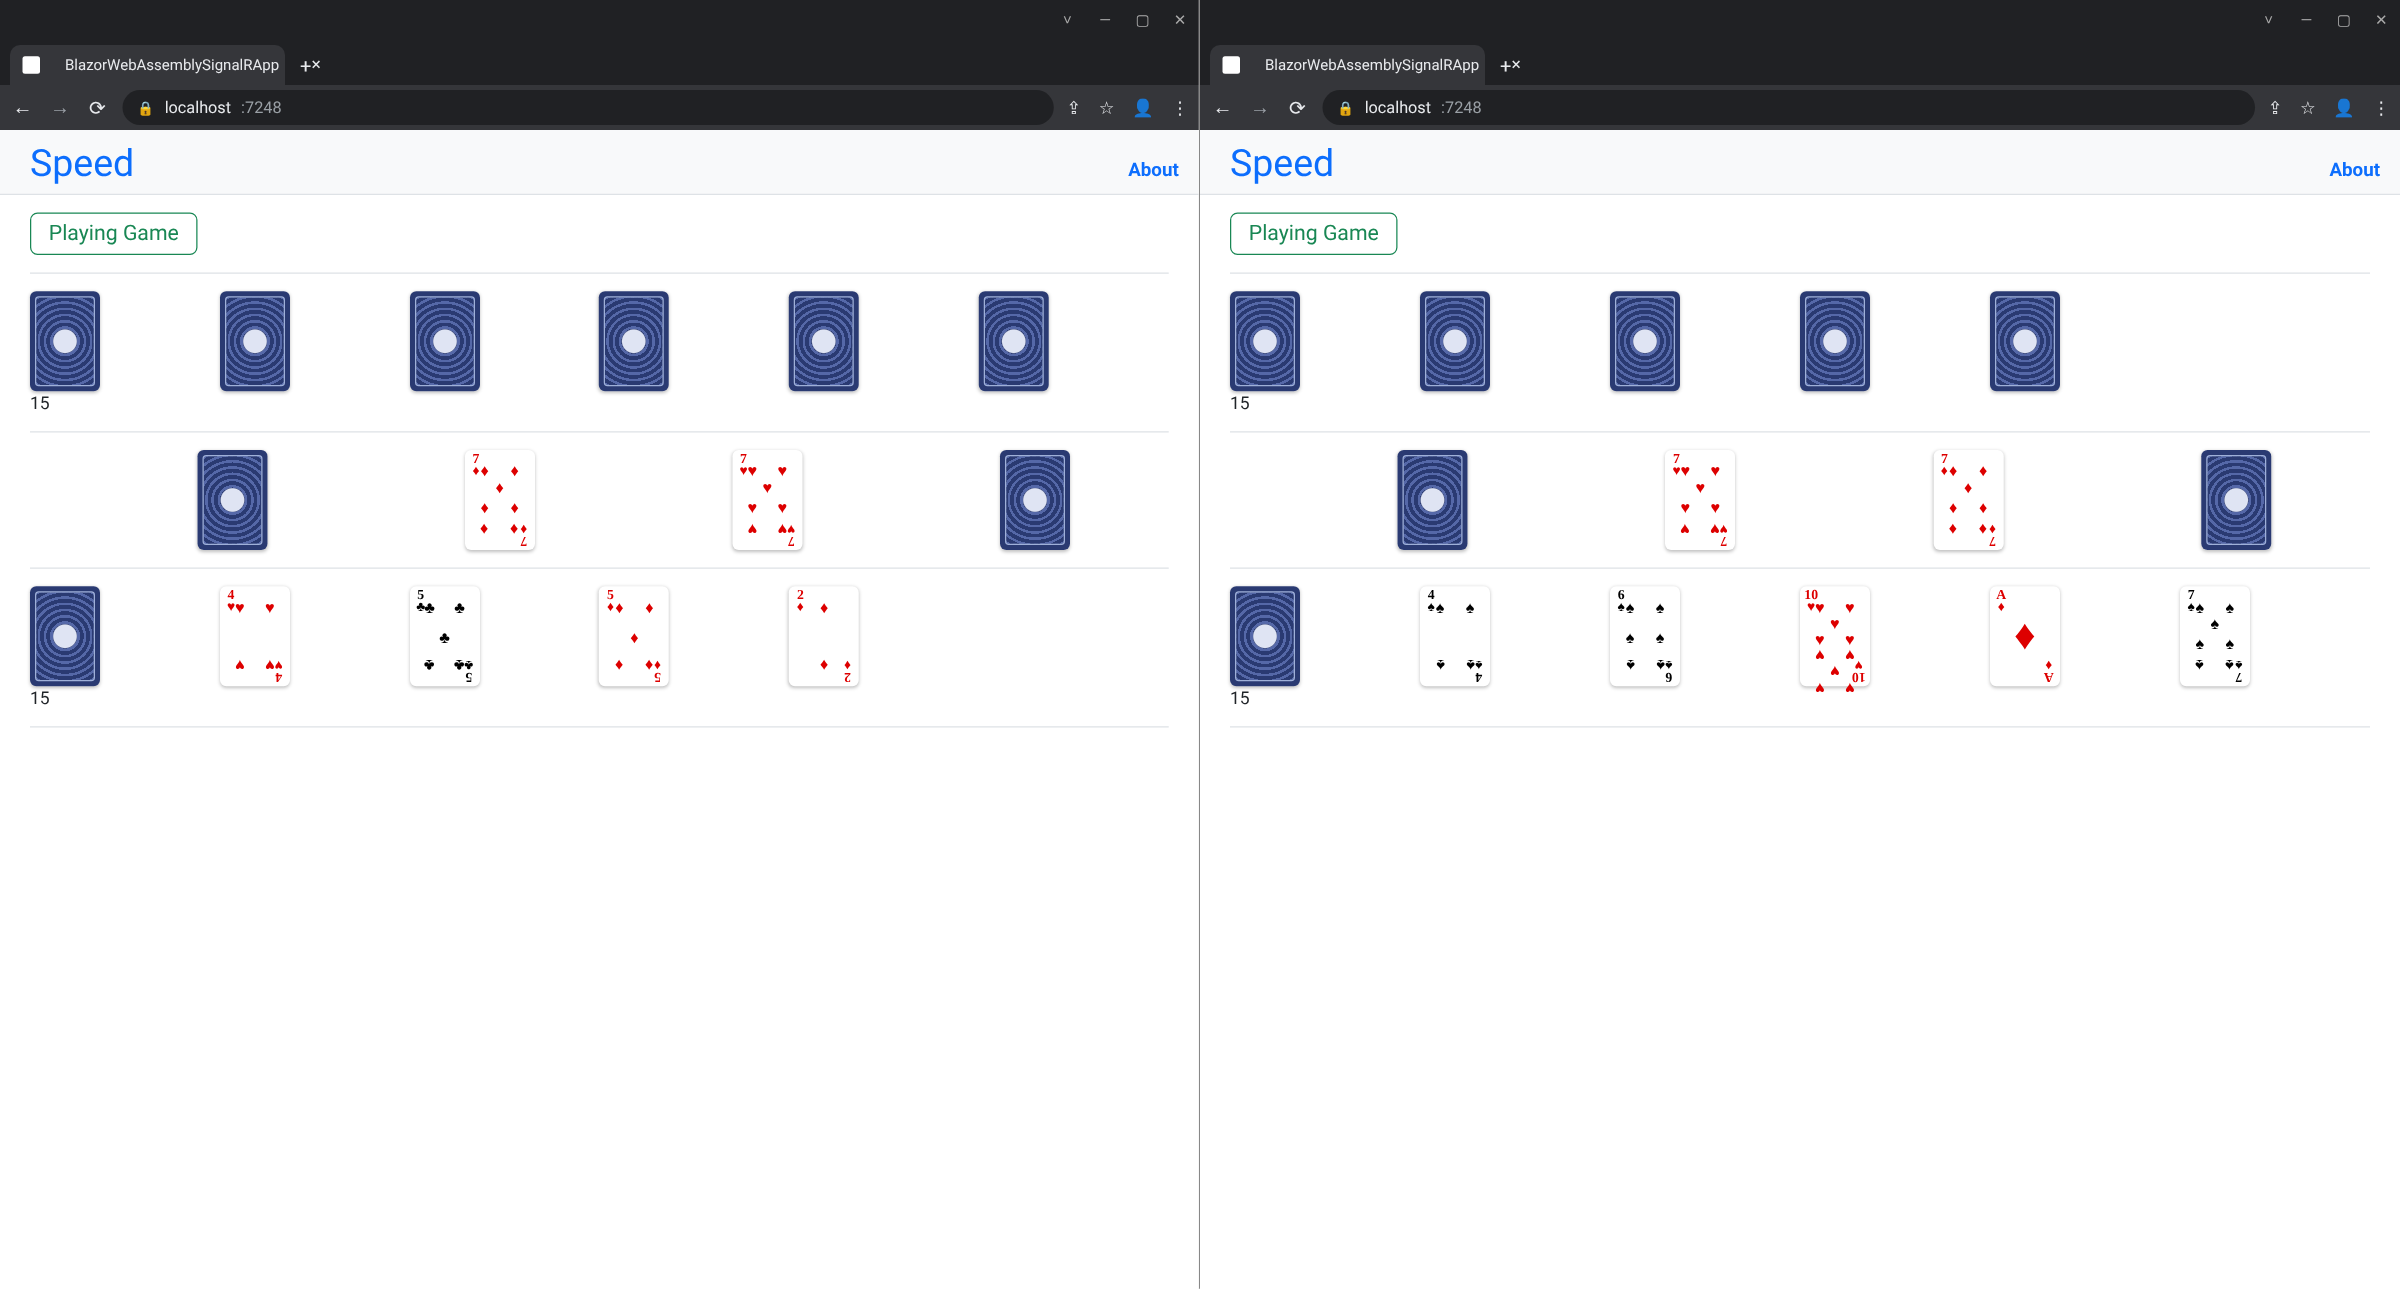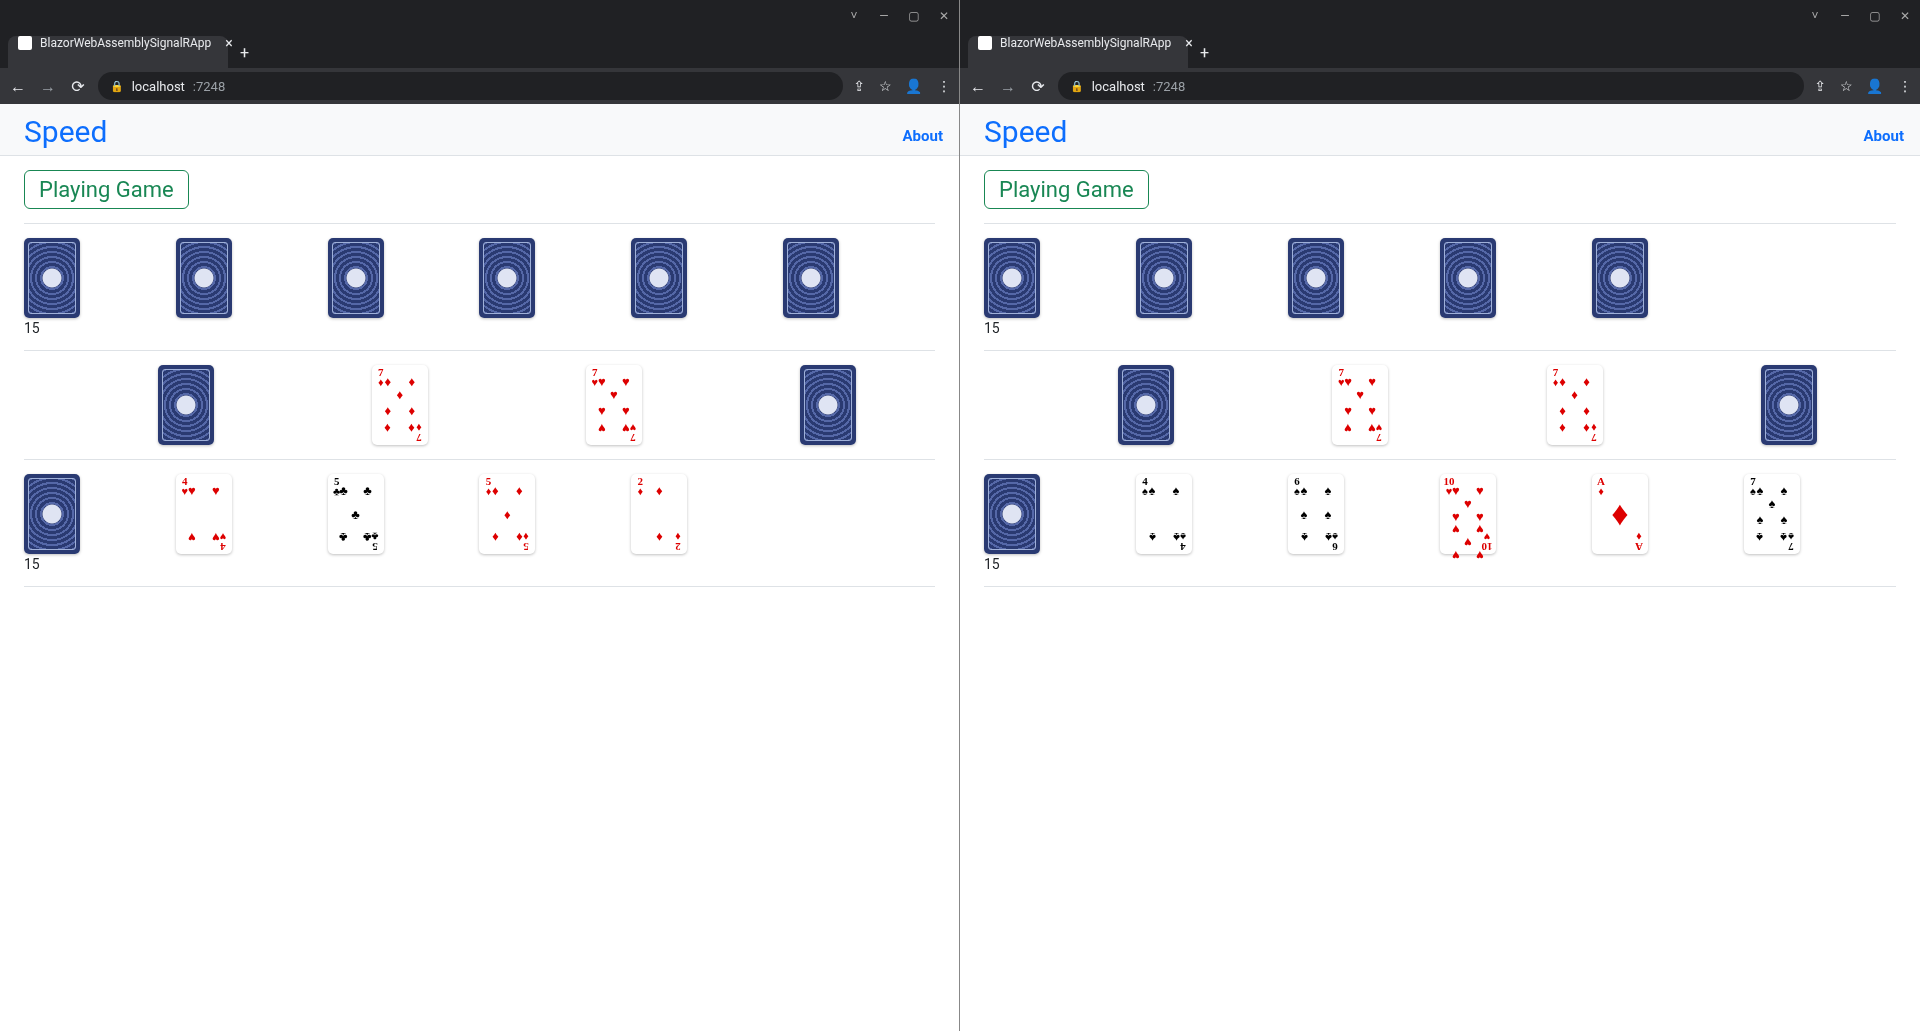--- a/index.html
+++ b/index.html
@@ -2,37 +2,37 @@
 <html><head>
 <meta charset="utf-8">
 <style>
 * { box-sizing: border-box; margin: 0; padding: 0; }
 body { font-family: -apple-system, "Segoe UI", Roboto, Arial, sans-serif; background: #fff; color: #212529; height: 1031px; width: 1920px; display: flex; overflow: hidden; }
 .window { width: 50%; height: 100%; display: flex; flex-direction: column; position: relative; border-right: 1px solid #888; }
 .window:last-child { border-right: none; }
 .titlebar { height: 32px; background: #202124; display: flex; align-items: center; justify-content: flex-end; padding: 0 8px; gap: 16px; color: #aaa; font-size: 12px; }
 .titlebar .win-ctl { width: 14px; text-align: center; }
 .tabbar { height: 36px; background: #202124; display: flex; align-items: flex-end; padding-left: 8px; }
-.tab { background: #35363a; color: #e8eaed; height: 32px; border-radius: 8px 8px 0 0; padding: 0 10px; display: flex; align-items: flex-start; gap: 8px; font-size: 12px; max-width: 220px; }
+.tab { background: #35363a; color: #e8eaed; height: 32px; border-radius: 8px 8px 0 0; padding: 0 10px; display: flex; align-items: center; gap: 20px; font-size: 12px; max-width: 220px; }
 .tab .favicon { width: 14px; height: 14px; background: #fff; border-radius: 2px; flex-shrink: 0; }
 .tab .close { margin-left: 6px; font-size: 14px; line-height: 1; }
 .newtab { color: #e8eaed; font-size: 16px; padding: 0 12px; height: 32px; display: flex; align-items: center; }
 .addrbar { height: 36px; background: #35363a; display: flex; align-items: center; padding: 0 8px; gap: 10px; color: #e8eaed; }
 .nav-btn { font-size: 16px; color: #9aa0a6; width: 20px; text-align: center; }
 .nav-btn.active { color: #e8eaed; }
 .omnibox { flex: 1; background: #202124; border-radius: 16px; height: 28px; display: flex; align-items: center; padding: 0 12px; gap: 8px; font-size: 13px; color: #9aa0a6; }
 .omnibox .lock { font-size: 11px; }
 .omnibox .url-host { color: #e8eaed; }
 .addr-icons { display: flex; gap: 14px; color: #e8eaed; font-size: 14px; }
 .page { flex: 1; background: #fff; overflow: auto; }
 .navbar { background: #f8f9fa; border-bottom: 1px solid #dee2e6; padding: 10px 16px 6px 24px; display: flex; align-items: flex-end; justify-content: space-between; }
 .brand { font-size: 30px; color: #0d6efd; font-weight: 400; }
 .about { color: #0d6efd; font-size: 15px; padding-bottom: 4px; font-weight: bold; }
 .content { padding: 14px 24px; }
-.status-btn { border: 1px solid #198754; color: #198754; background: #fff; padding: 6px 14px; font-size: 22px; border-radius: 6px; display: inline-block; }
+.status-btn { border: 1px solid #198754; color: #198754; background: #fff; padding: 6px 14px; font-size: 17px; border-radius: 6px; display: inline-block; }
 hr { border: none; border-top: 1px solid #dee2e6; margin: 14px 0; }
 .row { display: flex; flex-wrap: wrap; }
 .row .slot { flex: 0 0 16.666%; display: flex; justify-content: flex-start; }
 .row.four .slot { flex: 0 0 25%; justify-content: center; }
 .row.four.offset { padding-left: 6%; }
 .count { font-size: 14px; margin-top: 2px; }
 .card { width: 56px; height: 80px; border-radius: 5px; background: #fff; box-shadow: 0 1px 3px rgba(0,0,0,.25); position: relative; display: flex; flex-direction: column; justify-content: space-between; padding: 3px; font-family: Georgia, serif; }
 .card.back { background: linear-gradient(0deg, #2a3a72, #2a3a72); padding: 4px; }
 .card.back::after { content: ""; position: absolute; inset: 4px; border-radius: 3px;
   background:

